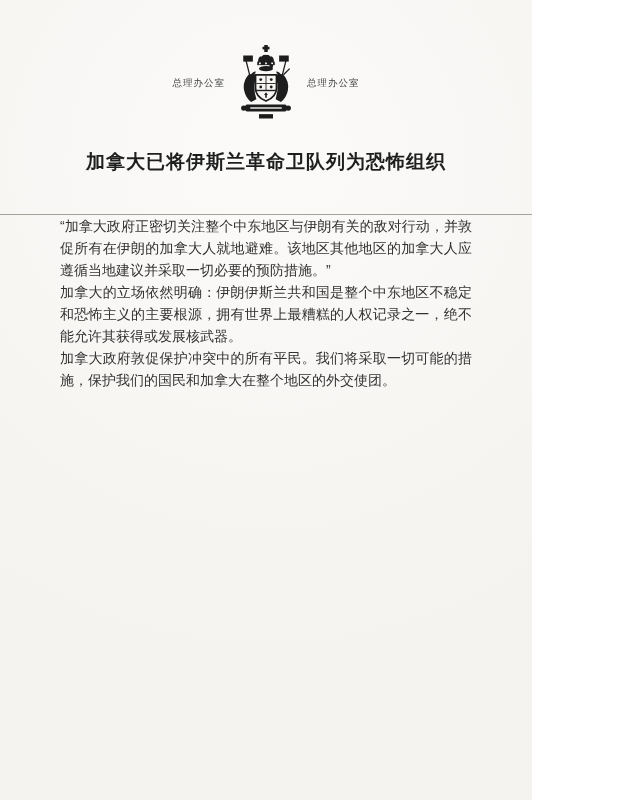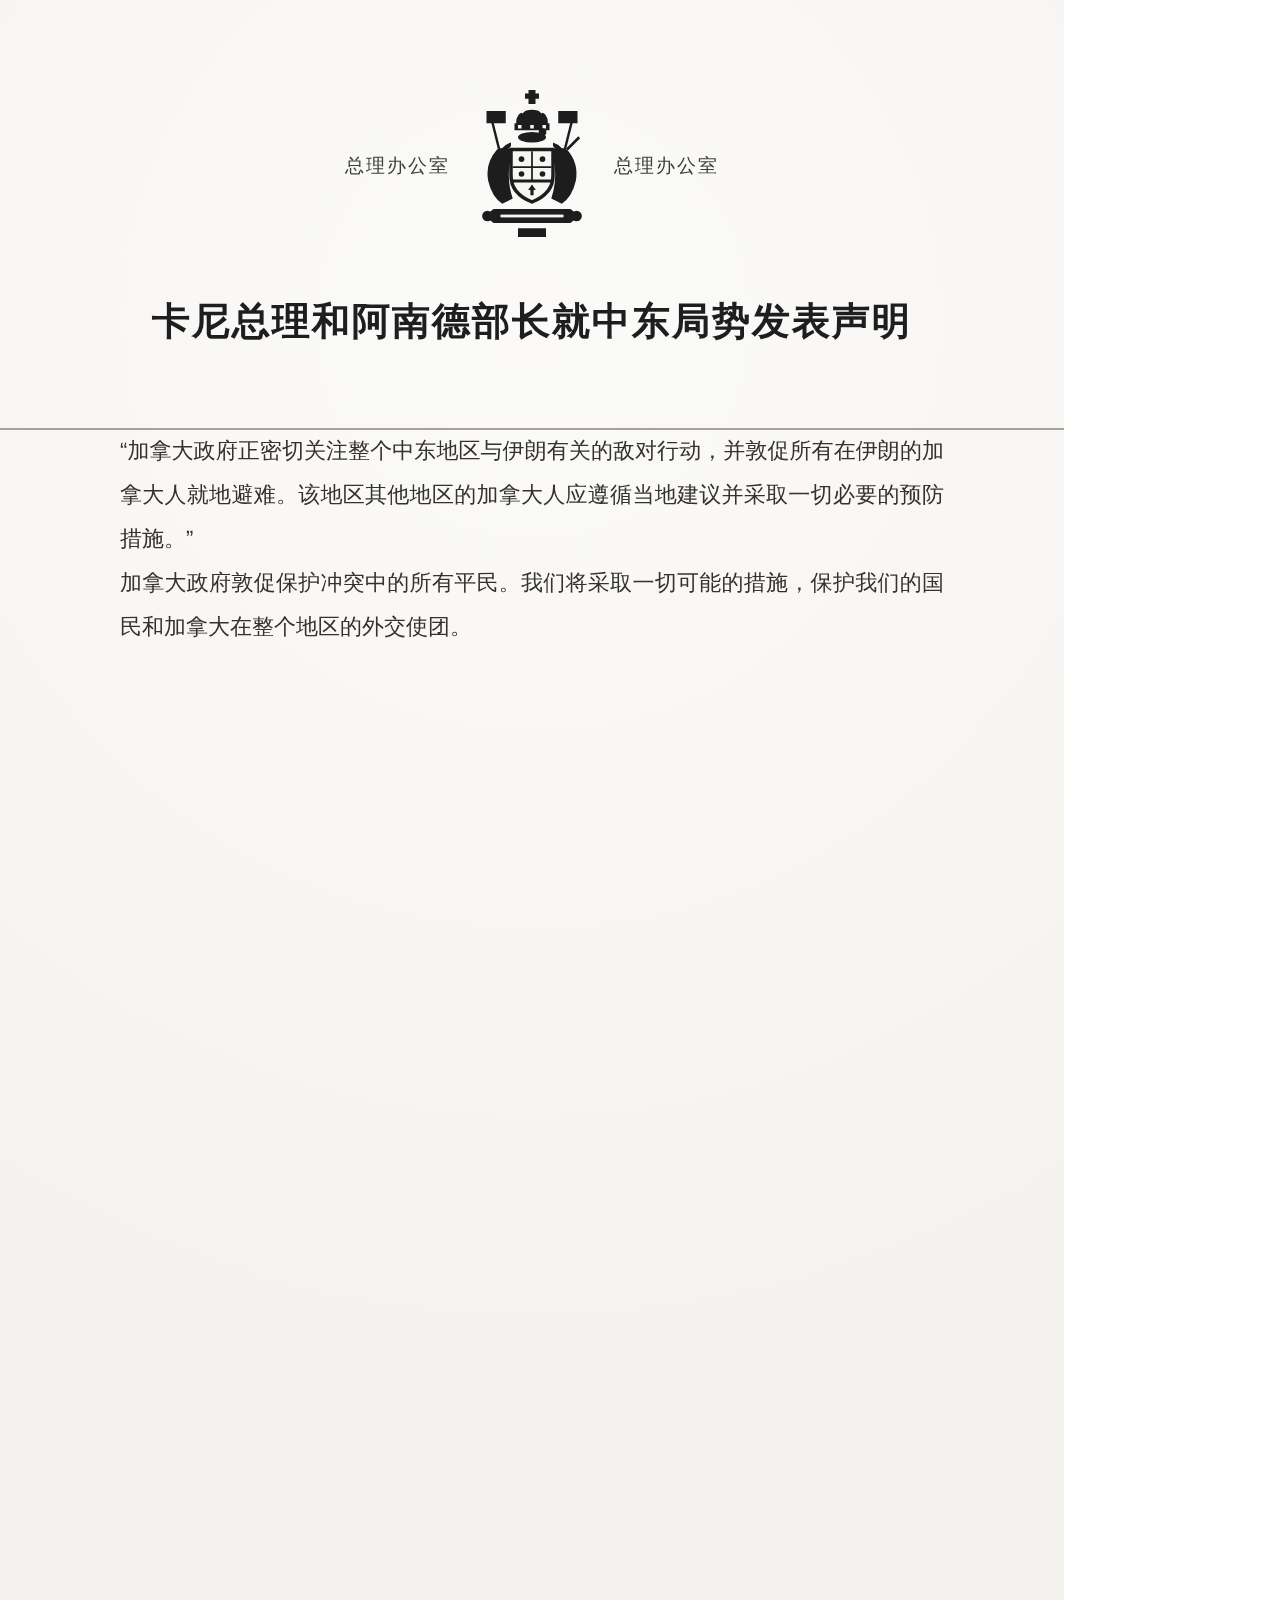--- a/index.html
+++ b/index.html
@@ -41,21 +41,21 @@
   }
   .divider {
     border: none;
     border-top: 1px solid #a7a29b;
     width: 532px;
     margin: 38px auto 0;
     height: 0;
   }
   .content {
     padding: 0 60px;
-    font-size: 11px;
+    font-size: 14px;
     line-height: 22px;
     color: #333231;
     text-align: justify;
   }
   .content p { margin: 0; }
   .p1 { margin-top: 17px; }
   .p2 { margin-top: 23px; }
   .p3 { margin-top: 20px; }
   .p4 { margin-top: 19px; }
   .p5 { margin-top: 30px; }
@@ -117,22 +117,23 @@
           <circle cx="57.5" cy="72" r="3"></circle>
           <rect x="14" y="71.2" width="36" height="1.6" fill="#f7f6f3"></rect>
 
           <path d="M24 79 h16 v5 h-16 z"></path>
         </g>
       </svg>
     </div>
     <span class="office-label">总理办公室</span>
   </div>
 
-  <h1 class="doc-title">卡尼总理和阿南德部长就中东局势发表声明</h1>
+  <h1 class="doc-title">加拿大已将伊斯兰革命卫队列为恐怖组织</h1>
 
   <hr class="divider">
 
   <div class="content">
     <p class="p1">“加拿大政府正密切关注整个中东地区与伊朗有关的敌对行动，并敦促所有在伊朗的加拿大人就地避难。该地区其他地区的加拿大人应遵循当地建议并采取一切必要的预防措施。”</p>
+    <p class="p2">加拿大的立场依然明确：伊朗伊斯兰共和国是整个中东地区不稳定和恐怖主义的主要根源，拥有世界上最糟糕的人权记录之一，绝不能允许其获得或发展核武器。</p>
     <p class="p6">加拿大政府敦促保护冲突中的所有平民。我们将采取一切可能的措施，保护我们的国民和加拿大在整个地区的外交使团。</p>
   </div>
 
 </div>
 
 </body></html>

